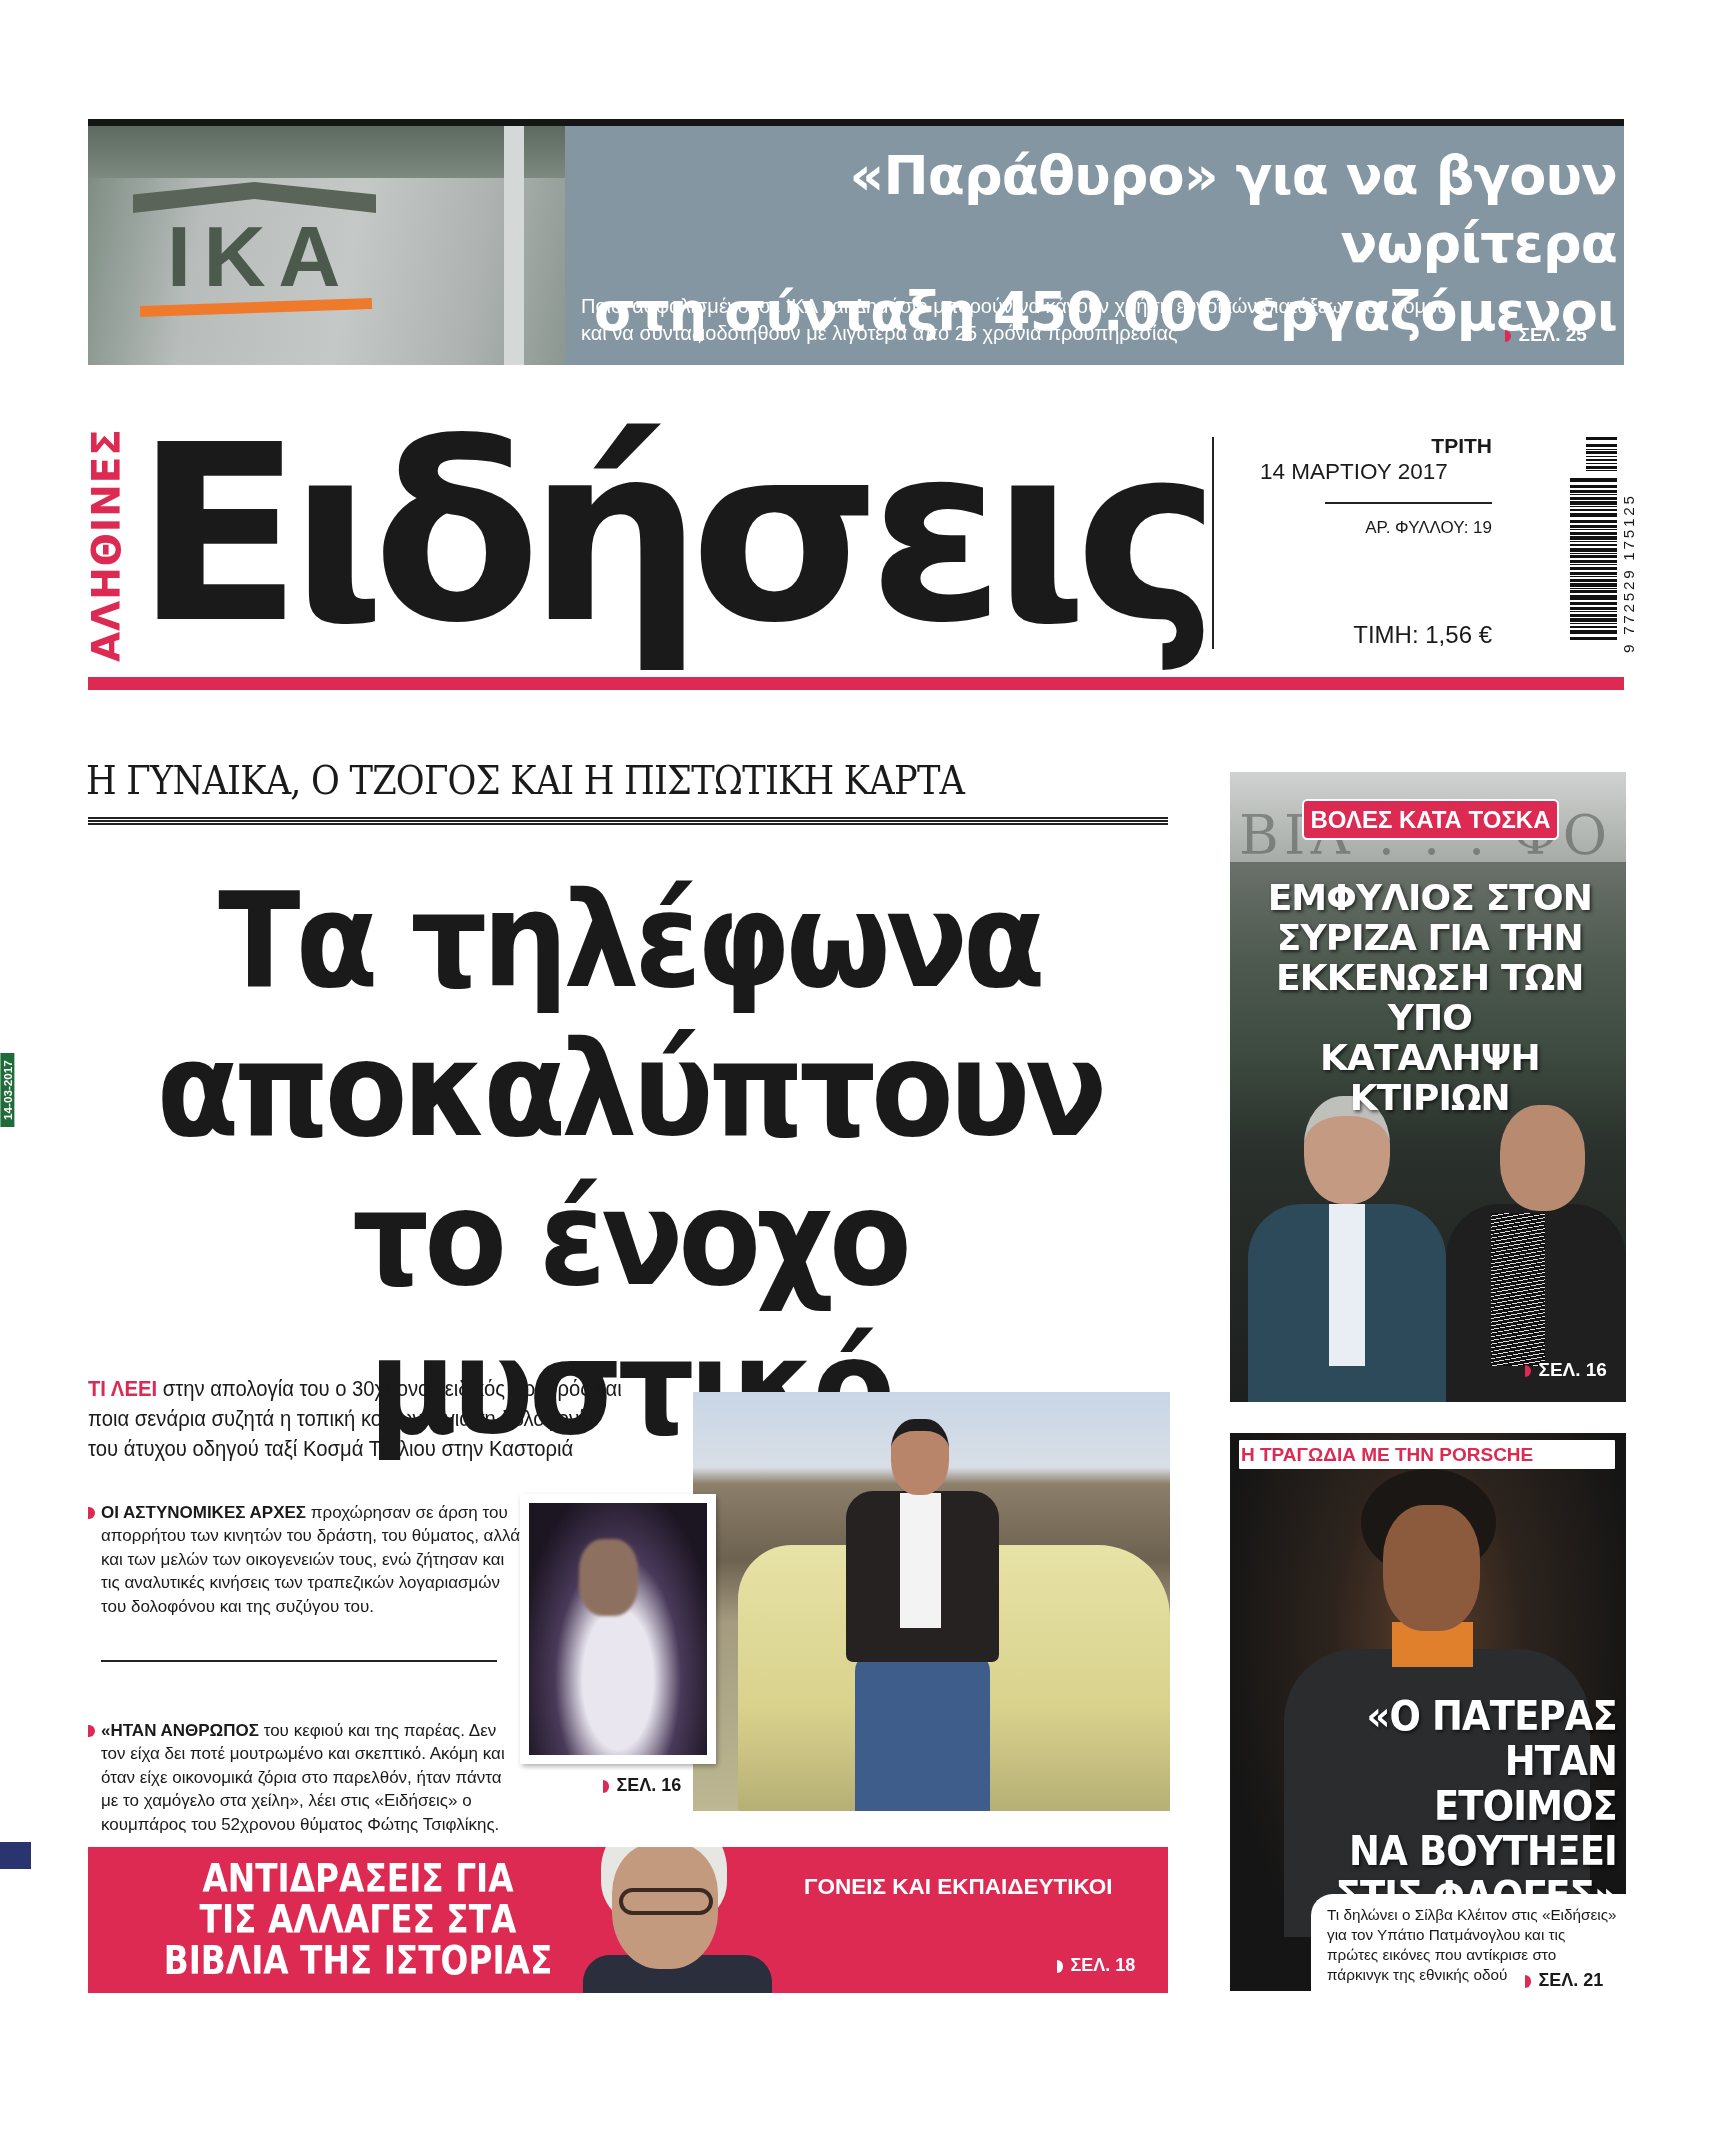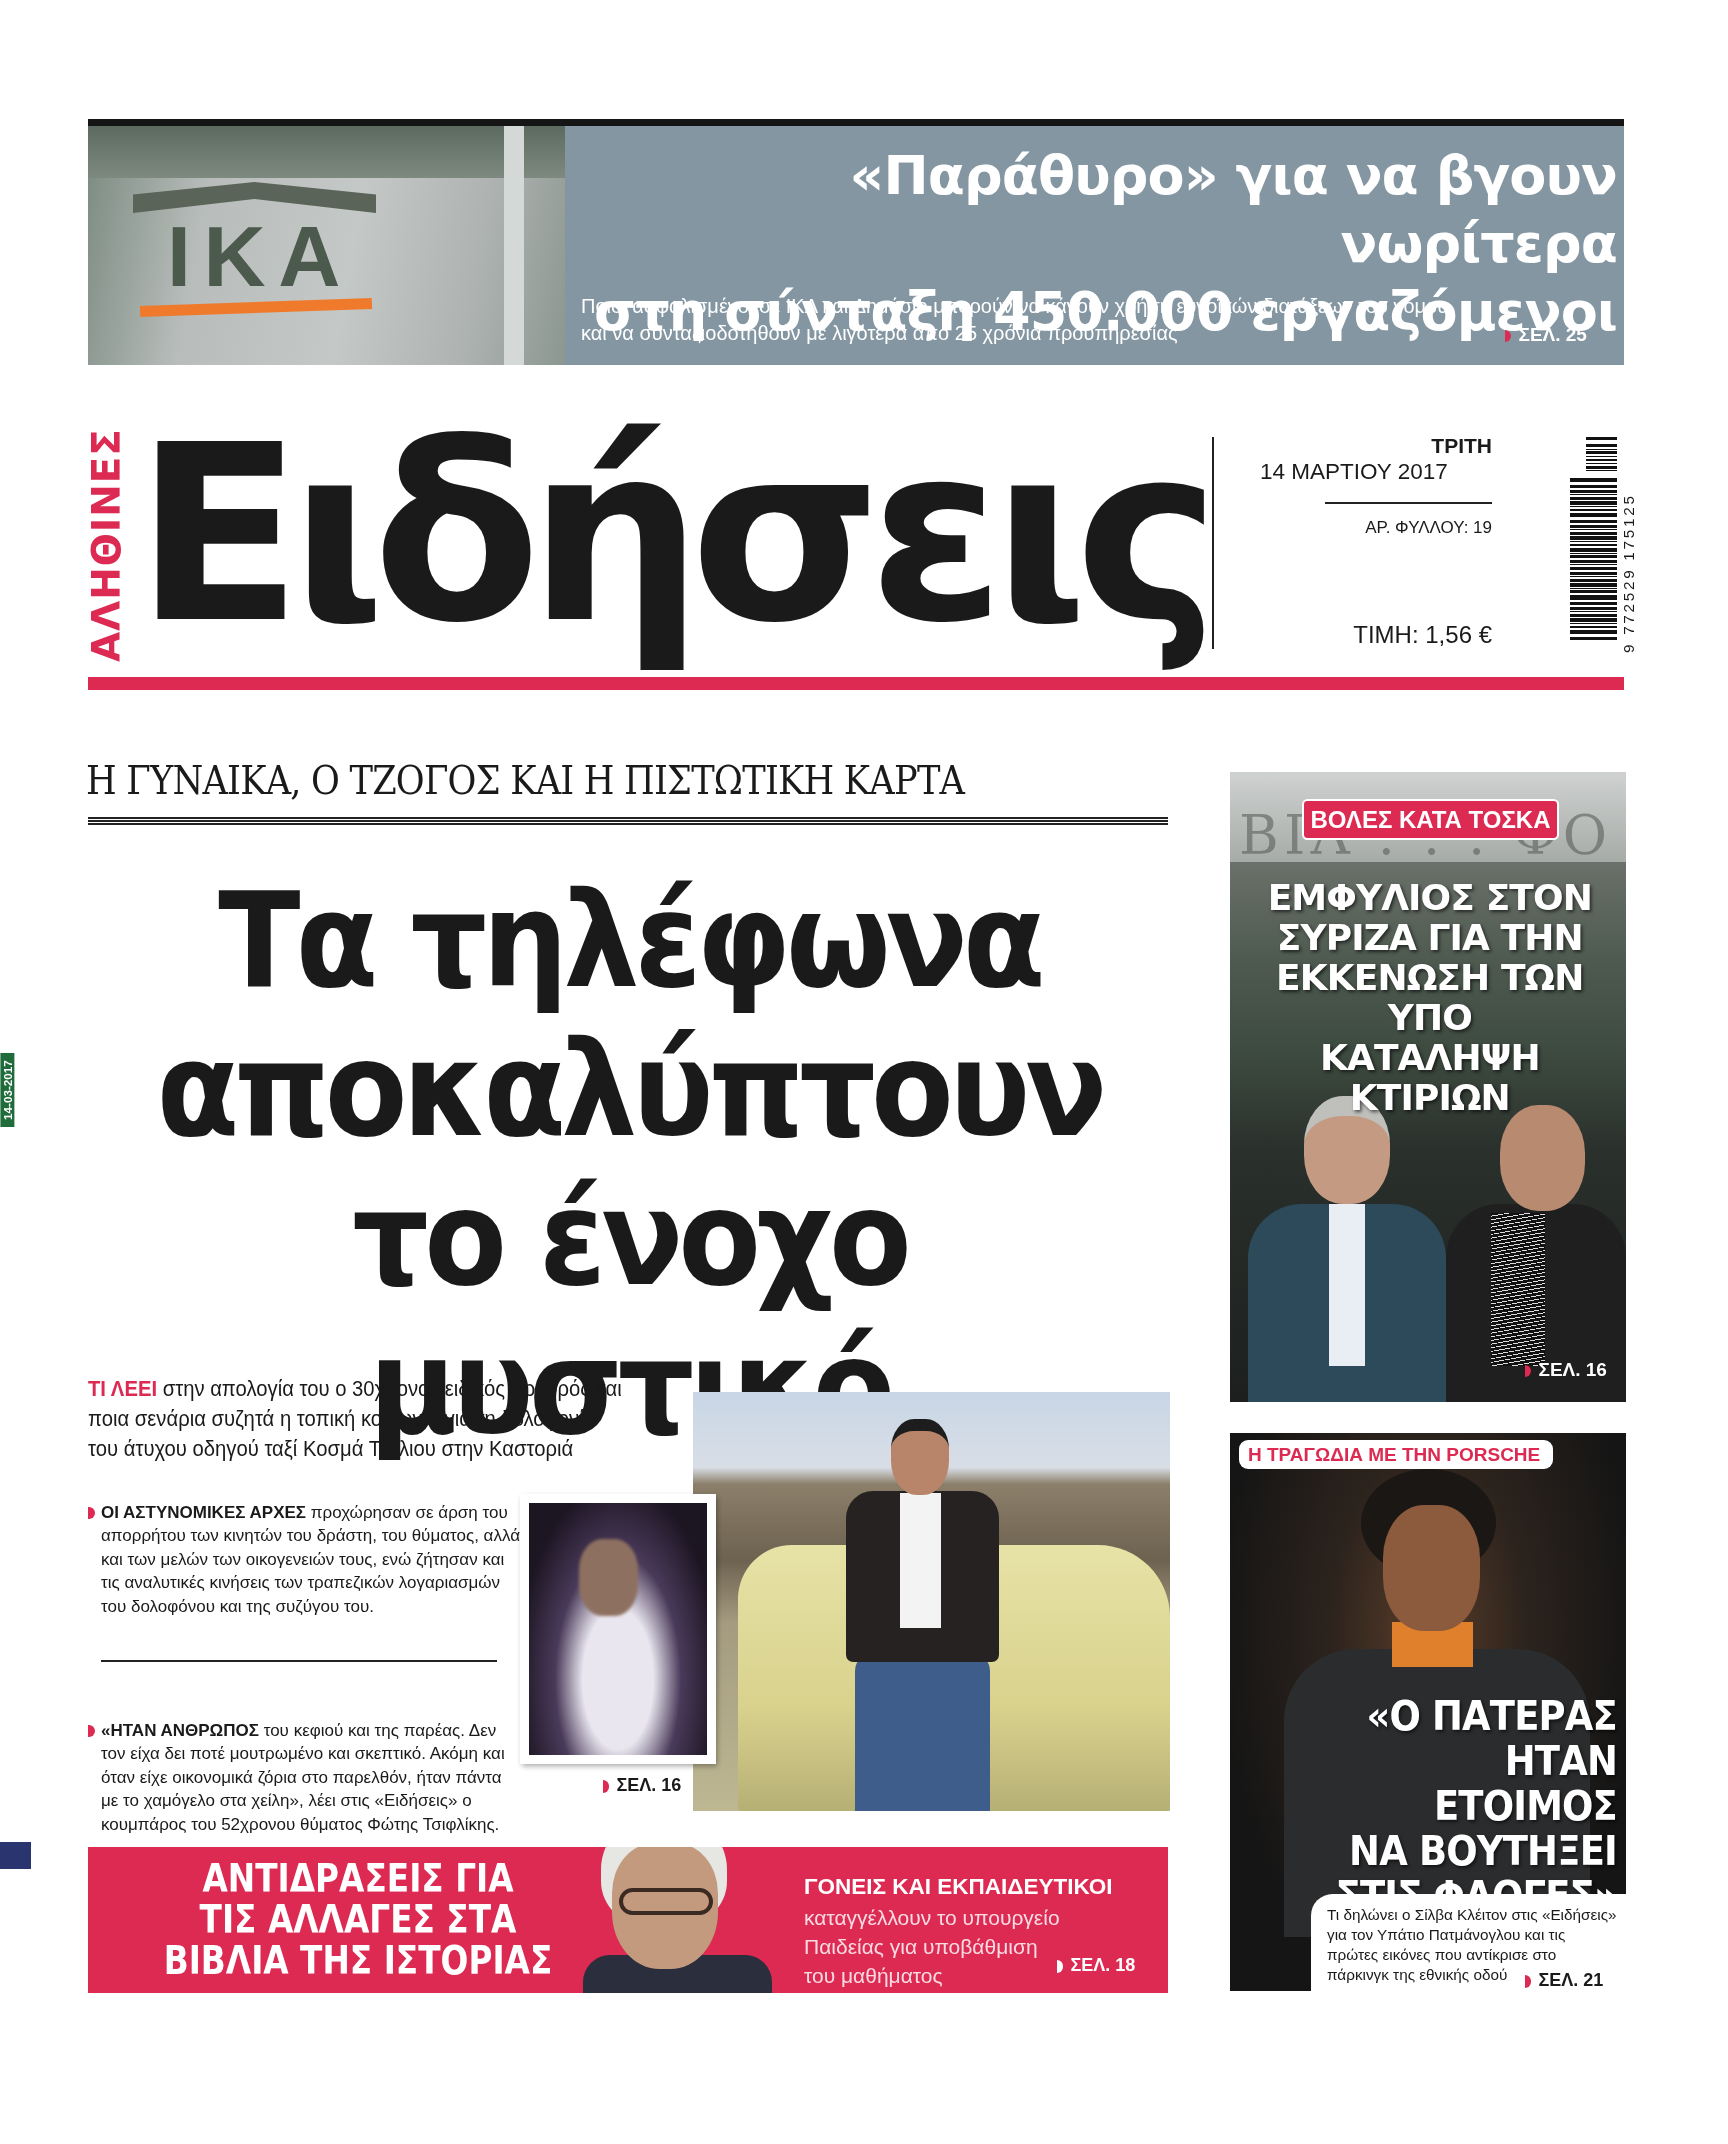--- a/index.html
+++ b/index.html
@@ -110,22 +110,22 @@
   #side1-man-left .shirt { position:absolute; left:81px; top:108px; width:36px; height:162px; background:#e8eef4; }
   #side1-man-right { position:absolute; left:216px; top:324px; width:180px; height:306px; }
   #side1-man-right .head { position:absolute; left:54px; top:9px; width:85px; height:106px; background:#b88a70; border-radius: 45%; }
   #side1-man-right .suit { position:absolute; left:0; top:108px; width:180px; height:198px; background:#1f1f1f; border-radius: 54px 54px 0 0; }
   #side1-man-right .tee { position:absolute; left:45px; top:117px; width:54px; height:153px; background: repeating-linear-gradient(170deg,#111 0 2.7px,#ddd 2.7px 3.6px); }
   #side1-page-ref { position:absolute; left:295px; top:587px; color:#fff; font: bold 19px "Liberation Sans", sans-serif; }
 
   
   #side-story-2 { left: 1230px; top: 1433px; width: 396px; height: 558px; overflow:hidden;
     background: radial-gradient(ellipse at 50% 35%, #5a3d2a 0%, #2c231d 35%, #151515 75%); }
-  #side2-label { position:absolute; left:9px; top:7.2px; width: 314px; height:29px; background:#fff; border-radius: 9px;
-    color:#dc2a52; font: bold 19px "Liberation Sans", sans-serif; display:flex; align-items:center; padding-left: 9px; }
+  #side2-label { position:absolute; left:9px; top:7.2px; width: 376px; height:29px; background:#fff; border-radius: 1px;
+    color:#dc2a52; font: bold 19px "Liberation Sans", sans-serif; display:flex; align-items:center; padding-left: 2px; }
   #side2-person { position:absolute; left:108px; top:36px; width:198px; height:450px; }
   #side2-person .hair { position:absolute; left:23.4px; top:0; width:135px; height:108px; background:#1b1714; border-radius: 50%; }
   #side2-person .face { position:absolute; left:45px; top:36px; width:97px; height:126px; background:#8c5a3c; border-radius: 42%; }
   #side2-person .collar { position:absolute; left:54px; top:153px; width:81px; height:45px; background:#e0802c; }
   #side2-person .jacket { position:absolute; left:-54px; top:180px; width:306px; height:288px; background:#2a2c2e; border-radius: 72px 72px 0 0; }
   #side2-headline { position:absolute; left:63px; top:261px; width: 324px; color:#fff; font: bold 41px/45px "DejaVu Sans", sans-serif; text-align:right; letter-spacing:-0.9px; text-shadow: 1.8px 1.8px 3.6px rgba(0,0,0,0.6); transform: scaleX(0.9); transform-origin:right; }
   #side2-caption-box { position:absolute; left:81px; top:461px; width: 315px; height:97px; background:#fff; border-radius: 21.6px 0 0 0; padding: 10.8px 9px 0 16px; }
   #side2-caption { font: 15.3px/20px "Liberation Sans", sans-serif; color:#1a1a1a; }
   #side2-page-ref { position:absolute; left:214px; top:76px; font: bold 18px "Liberation Sans", sans-serif; }
 </style>
@@ -218,25 +218,20 @@
     <div>ΤΙΣ ΑΛΛΑΓΕΣ ΣΤΑ</div>
     <div>ΒΙΒΛΙΑ ΤΗΣ ΙΣΤΟΡΙΑΣ</div>
   </div>
   <div id="promo-portrait" class="abs">
     <div class="coat"></div>
       <div class="hair"></div>
       <div class="face"></div>
       <div class="glasses"></div>
   </div>
   <div id="promo-subhead" class="abs">ΓΟΝΕΙΣ ΚΑΙ ΕΚΠΑΙΔΕΥΤΙΚΟΙ</div>
-  <div id="promo-body" class="abs">
-    <div>καταγγέλλουν το υπουργείο</div>
-    <div>Παιδείας για υποβάθμιση</div>
-    <div>του μαθήματος</div>
-  </div>
   <div id="promo-page-ref" class="abs">
     <span class="page-ref-marker" style="background:#fff"></span><span>ΣΕΛ. 18</span>
   </div>
 </div>
 
 <div id="side-story-1" class="abs">
   <div id="side1-graffiti">
       <span>ΒΙΛ . . . ΦΟ</span>
     </div>
   <div id="side1-label">ΒΟΛΕΣ ΚΑΤΑ ΤΟΣΚΑ</div>

